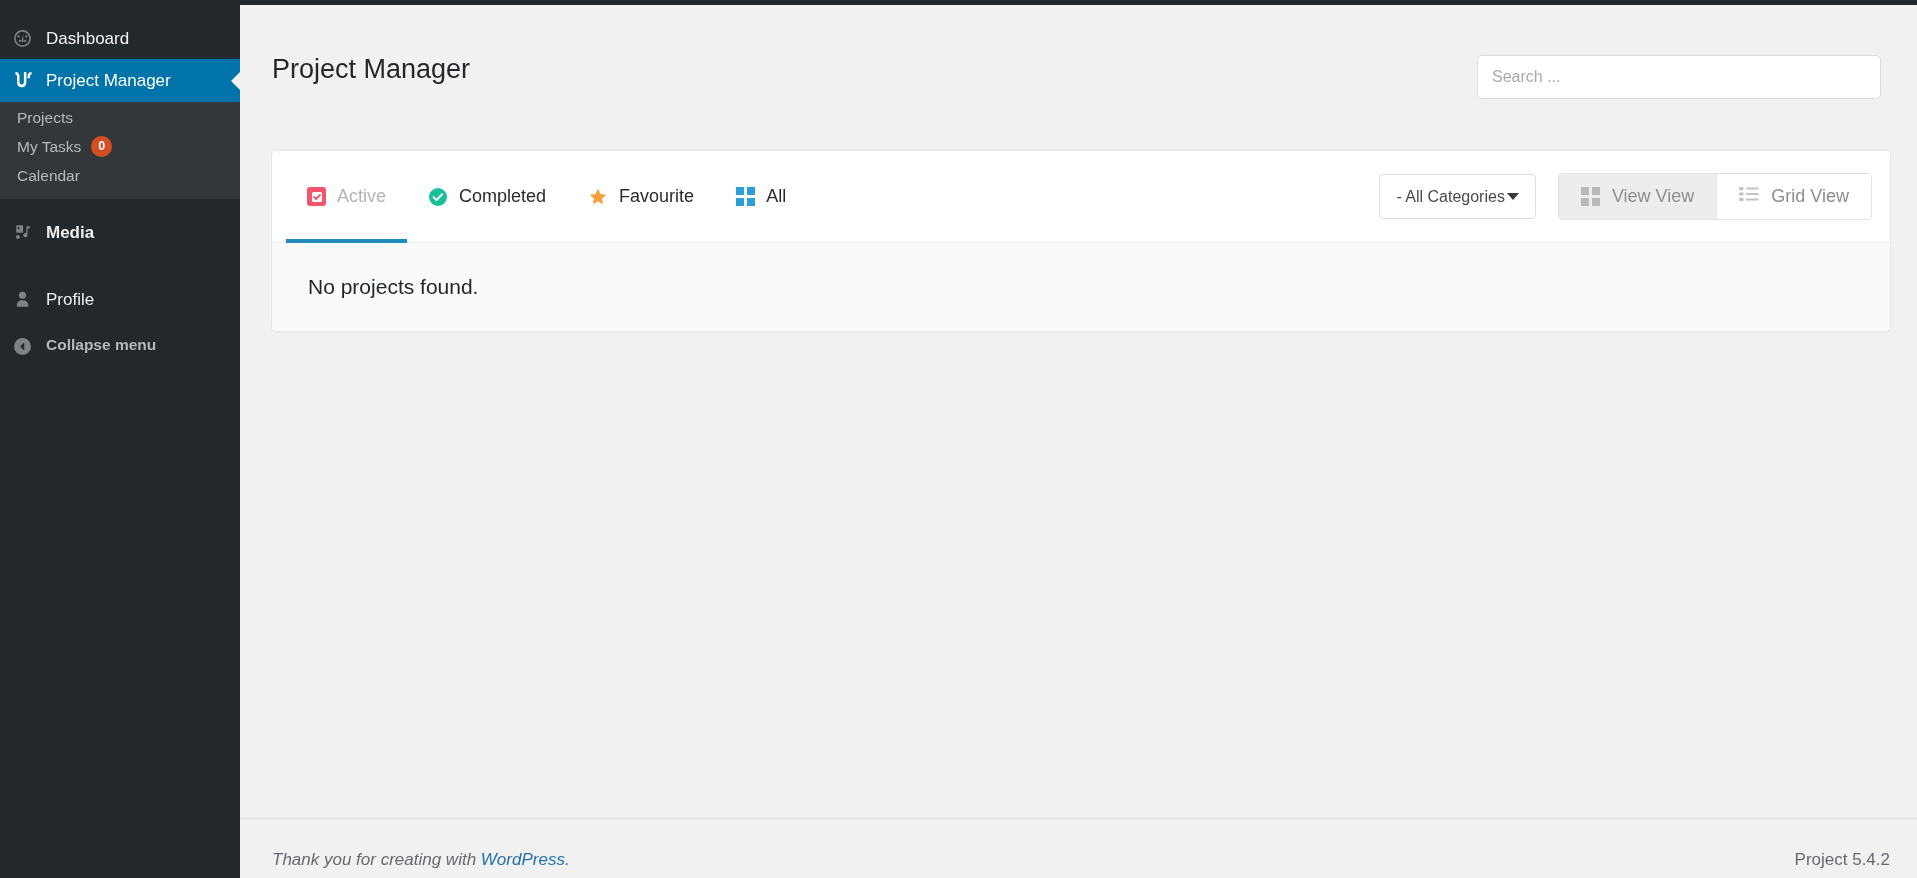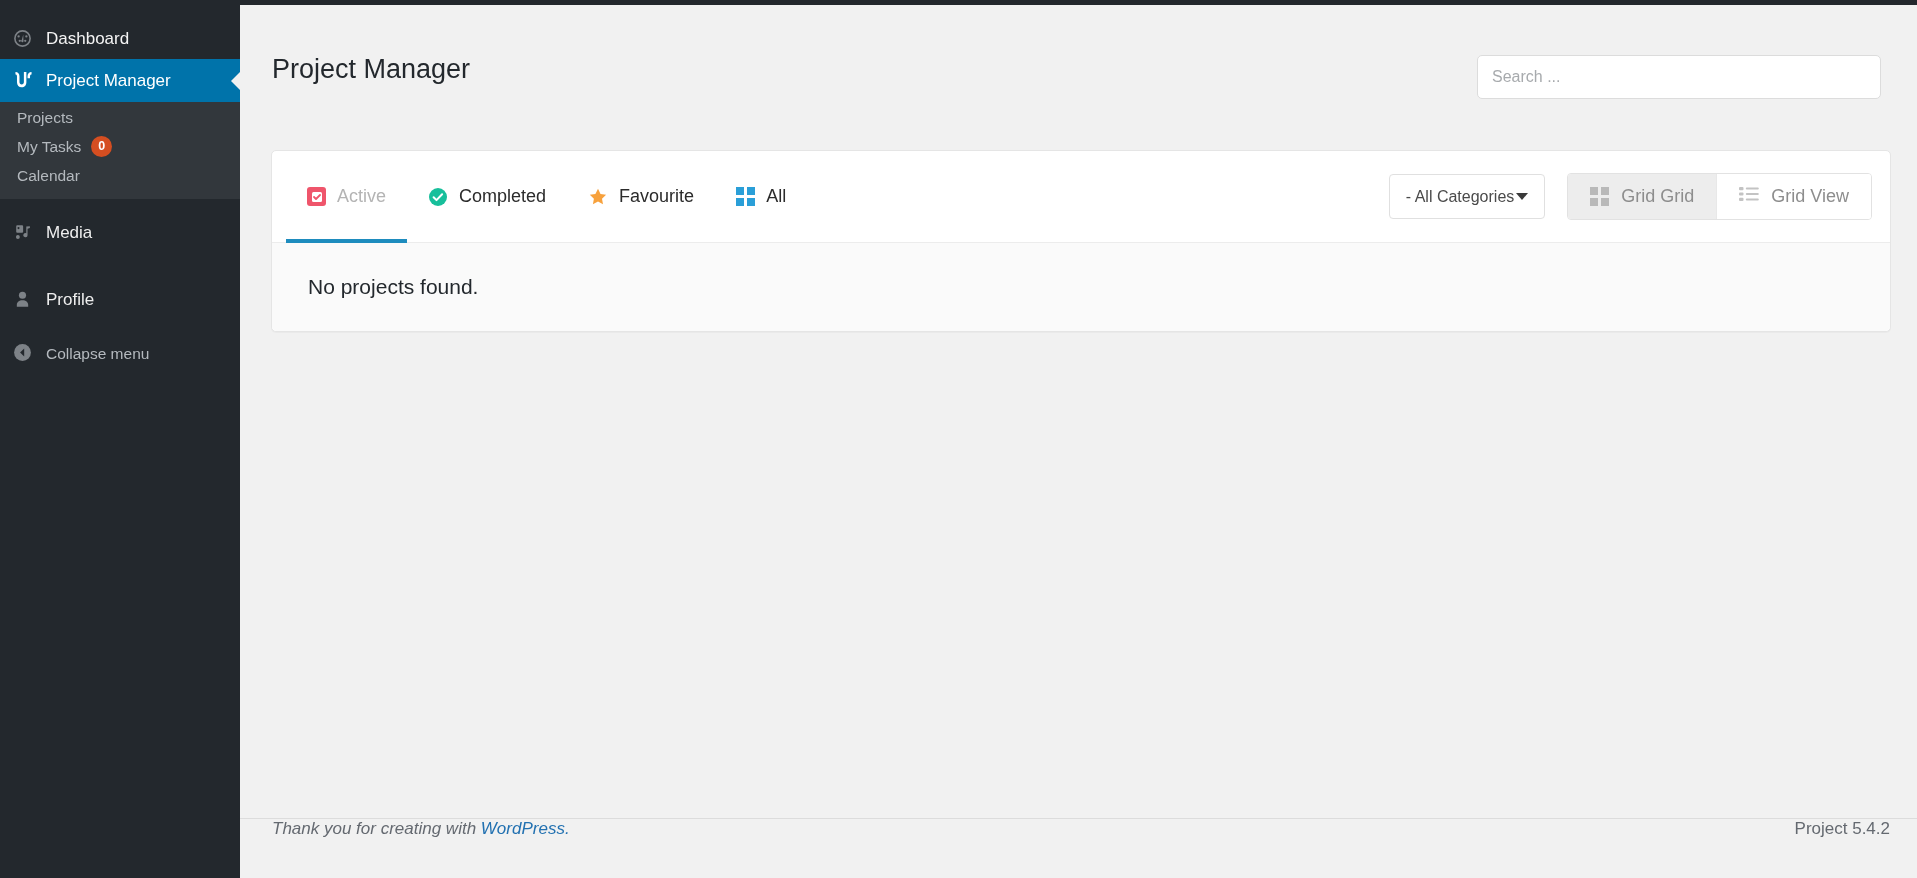--- a/index.html
+++ b/index.html
@@ -102,33 +102,34 @@
     margin-left: 10px;
     padding: 0 6px;
     border-radius: 11px;
     background: #d54e21;
     color: #fff;
     font-size: 12.5px;
     font-weight: 600;
     line-height: 1;
   }
 
-  .menu-item.media { margin-top: 13px; }
+  .menu-item.media { margin-top: 13px; font-weight: bold; }
   .menu-item.profile { margin-top: 26px; }
 
   .collapse-row {
     display: flex;
-    align-items: center;
+    align-items: flex-start;
     height: 36px;
     margin-top: 16px;
     padding-left: 12px;
     color: #b4b9be;
     font-size: 15.5px;
     cursor: pointer;
     user-select: none;
+    font-weight: bold;
   }
   .collapse-row .mi-icon { width: 34px; min-width: 34px; opacity: .72; }
 
   
   .content {
     position: absolute;
     top: 5px; left: 240px;
     width: 1677px;
     height: 873px;
     background: #f1f1f1;
@@ -274,22 +275,22 @@
 
   
   .footer {
     position: absolute;
     left: 0;
     bottom: 0;
     width: 1677px;
     height: 60px;
     border-top: 1px solid #dcdcdc;
     display: flex;
-    align-items: flex-start;
-    padding: 0 27px 16px 32px;
+    align-items: flex-end;
+    padding: 0 27px 8px 32px;
   }
   .footer-left {
     font-size: 17px;
     font-style: italic;
     color: #646970;
   }
   .footer-left a {
     color: #2271b1;
     text-decoration: none;
   }
@@ -463,21 +464,21 @@
 
             <div class="view-btn selected">
               <span>
                 <span class="grid-icon grey">
                     <i></i>
                     <i></i>
                     <i></i>
                     <i></i>
                   </span>
               </span>
-              <span>Grid Grid</span>
+              <span>View View</span>
             </div>
 
             <div class="view-btn">
               <span>
                 <svg width="20" height="16" viewBox="0 0 20 16">
                   <rect x="0" y="1" width="4.5" height="3.2" rx="1" fill="#c3c3c3"></rect>
                   <rect x="0" y="6.4" width="4.5" height="3.2" rx="1" fill="#c3c3c3"></rect>
                   <rect x="0" y="11.8" width="4.5" height="3.2" rx="1" fill="#c3c3c3"></rect>
                   <rect x="6.8" y="1.6" width="13" height="2" rx="1" fill="#c3c3c3"></rect>
                   <rect x="6.8" y="7" width="13" height="2" rx="1" fill="#c3c3c3"></rect>

